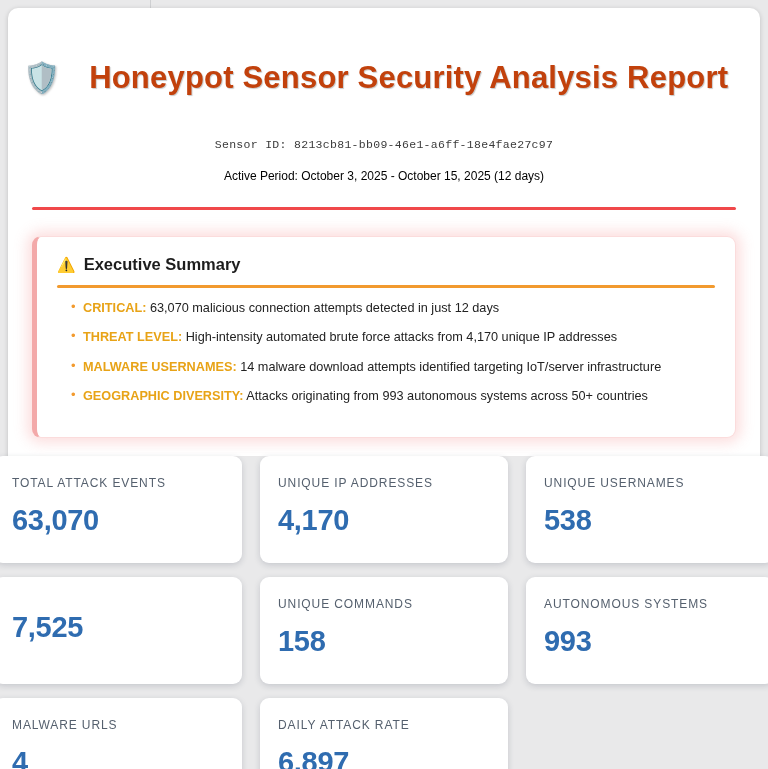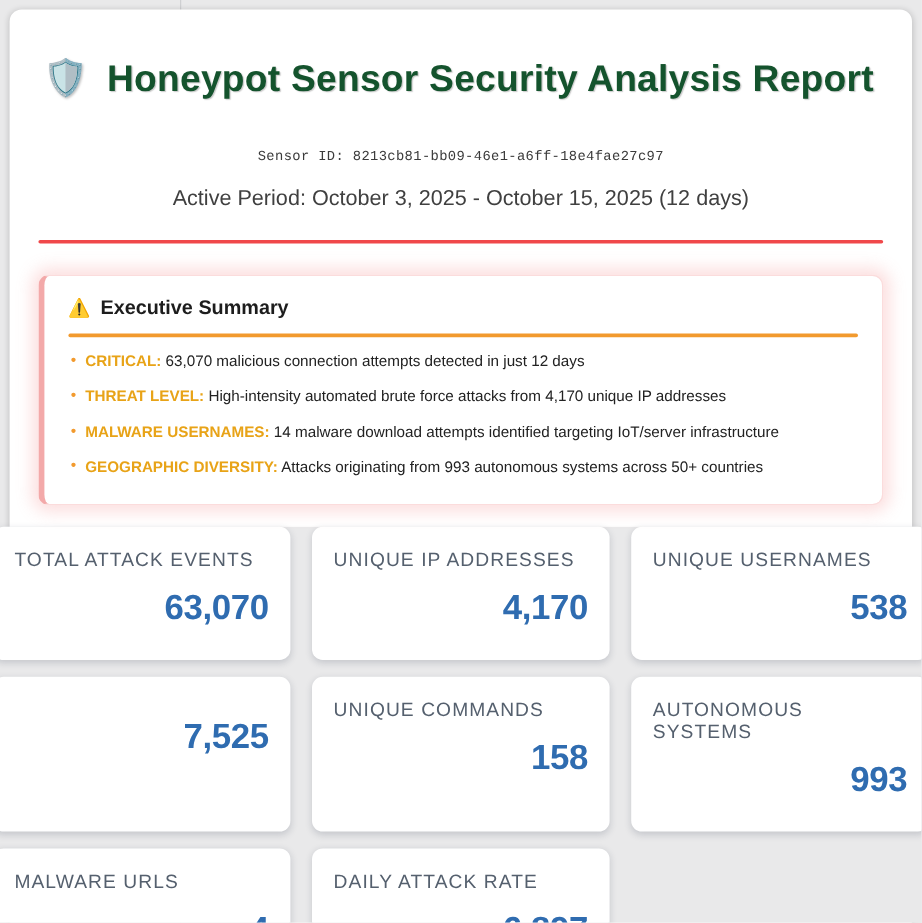--- a/index.html
+++ b/index.html
@@ -58,43 +58,43 @@
     gap: 12px;
     margin: 14px 0 0 0;
   }
   .shield-icon {
     font-size: 30px;
     line-height: 1;
     display: inline-block;
     filter: drop-shadow(1px 1px 1px rgba(0,0,0,.25));
   }
   .title h1 {
-    margin: 4px;
+    margin: 16px;
     font-size: 31px;
     font-weight: bold;
-    color: #14532d;
+    color: #c2410c;
     letter-spacing: .2px;
     text-shadow: 1px 1px 1px rgba(0,0,0,.22);
     white-space: nowrap;
   }
 
   .sensor-id {
     text-align: center;
-    margin-top: 36px;
+    margin-top: 26px;
     font-family: "Liberation Mono", monospace;
     font-size: 11.5px;
     color: #3b3b3b;
     letter-spacing: .3px;
   }
 
   .active-period {
     text-align: center;
     margin-top: 18px;
-    font-size: 18px;
-    color: #404040;
+    font-size: 12px;
+    color: #000000;
   }
 
   .head-rule {
     height: 3px;
     background: #f0484a;
     border-radius: 2px;
     margin: 24px 0 0 0;
   }
 
   
@@ -121,21 +121,21 @@
 
   .summary-rule {
     height: 2.5px;
     background: #f29a2e;
     margin: 11px 0 12px 0;
     border-radius: 2px;
   }
 
   .summary ul {
     list-style: none;
-    margin: 0;
+    margin: 12px;
     padding: 0;
   }
   .summary li {
     position: relative;
     padding-left: 14px;
     margin: 0 0 13px 0;
     font-size: 12.7px;
     color: #222222;
     line-height: 1.3;
   }
@@ -163,33 +163,32 @@
   }
   .card {
     background: #ffffff;
     border-radius: 9px;
     box-shadow: 0 2px 6px rgba(40,50,70,.18);
     padding: 20px 18px 26px 18px;
     min-height: 64px;
     box-sizing: border-box;
   }
   .card-label {
-    font-size: 16px;
+    font-size: 12px;
     color: #55606e;
     letter-spacing: .9px;
     text-transform: uppercase;
     font-weight: normal;
   }
   .card-value {
     margin-top: 14px;
     font-size: 29px;
     font-weight: bold;
     color: #2f6cb0;
     letter-spacing: -.3px;
-    text-align: right;
   }
 
   
   .cards-wrap {
     margin: 14px -24px 0 -24px;
     padding: 0 24px;
     background: #e9e9ea;
   }
 </style>
 </head>

